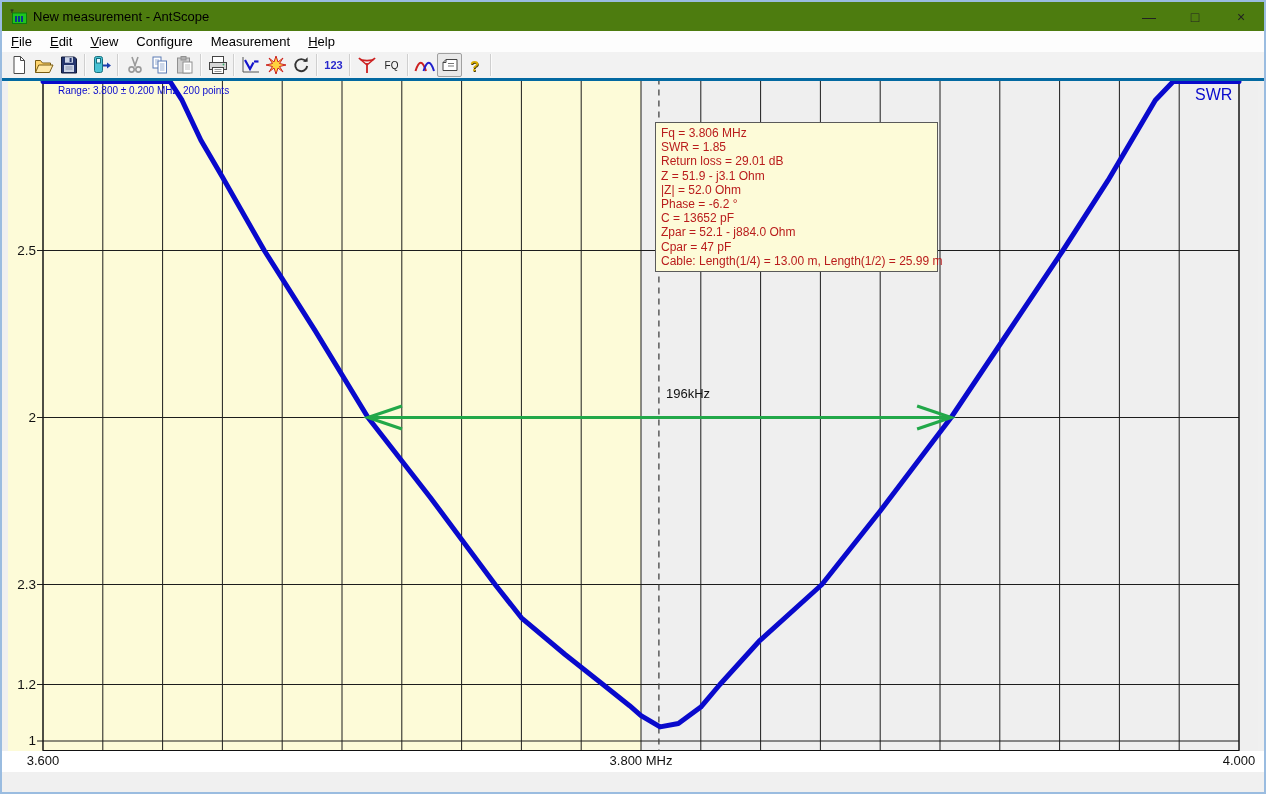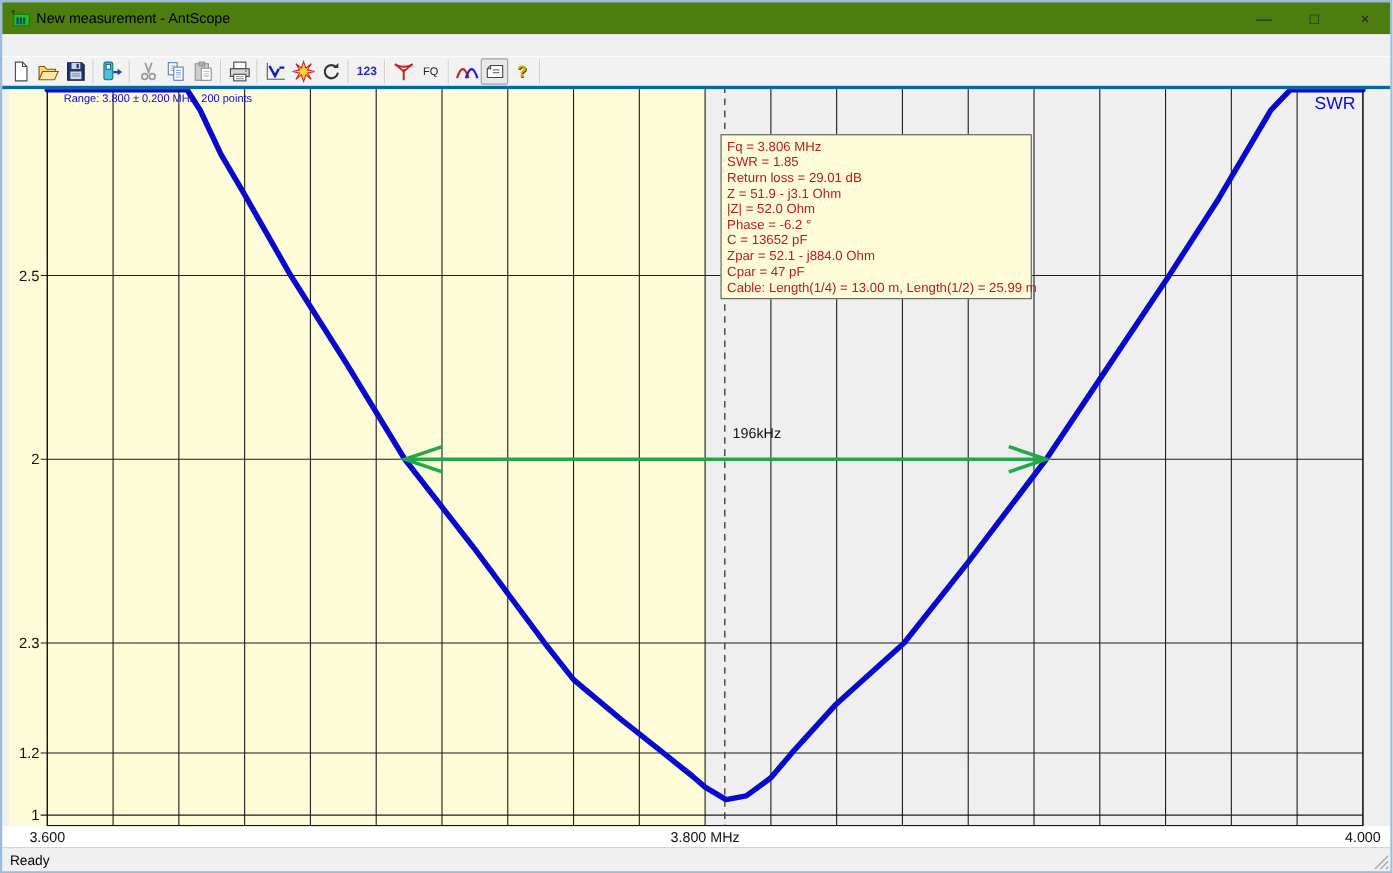--- a/index.html
+++ b/index.html
@@ -67,20 +67,28 @@
       </svg>
     </span>
     <span class="title-text">New measurement - AntScope</span>
     <div class="win-controls" id="win-controls">
         <div class="win-btn">—</div>
         <div class="win-btn">□</div>
         <div class="win-btn">×</div>
       </div>
   </div>
 
+  <div class="menubar" id="menubar">
+      <span class="menu-item"><u>F</u>ile</span>
+      <span class="menu-item"><u>E</u>dit</span>
+      <span class="menu-item"><u>V</u>iew</span>
+      <span class="menu-item">Configure</span>
+      <span class="menu-item">Measurement</span>
+      <span class="menu-item"><u>H</u>elp</span>
+    </div>
 
   <div class="toolbar" id="toolbar">
       <button class="tb-btn">
         <span class="icon">
           <svg viewBox="0 0 24 22">
             <path d="M7 2.5h6.5L17.5 6.5v13H7z" fill="#fff" stroke="#4a4a4a"></path>
             <path d="M13.5 2.5v4h4" fill="none" stroke="#4a4a4a"></path>
           </svg>
         </span>
       </button>
@@ -267,21 +275,15 @@
       <div class="tooltip-line">Return loss = 29.01 dB</div>
       <div class="tooltip-line">Z = 51.9 - j3.1 Ohm</div>
       <div class="tooltip-line">|Z| = 52.0 Ohm</div>
       <div class="tooltip-line">Phase = -6.2 °</div>
       <div class="tooltip-line">C = 13652 pF</div>
       <div class="tooltip-line">Zpar = 52.1 - j884.0 Ohm</div>
       <div class="tooltip-line">Cpar = 47 pF</div>
       <div class="tooltip-line">Cable: Length(1/4) = 13.00 m, Length(1/2) = 25.99 m</div>
     </div>
 
-  <div class="statusbar">
-    <span class="status-text">Ready</span>
-    <svg class="grip" viewBox="0 0 14 14">
-      <path d="M13 1 L1 13 M13 6 L6 13 M13 11 L11 13" stroke="#a8a8a8" stroke-width="1.4" fill="none"></path>
-    </svg>
-  </div>
 
   <div class="frame"></div>
 </div>
 
 </body></html>

